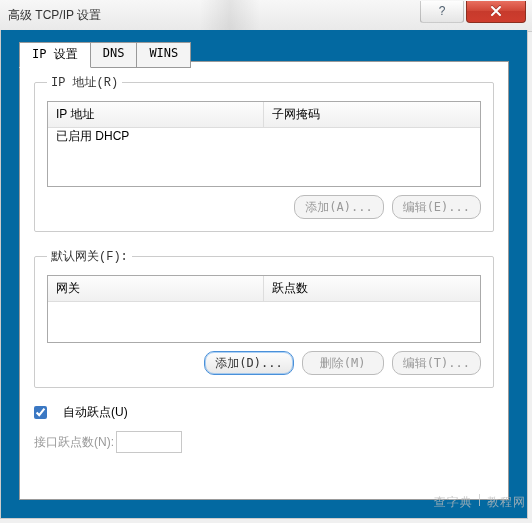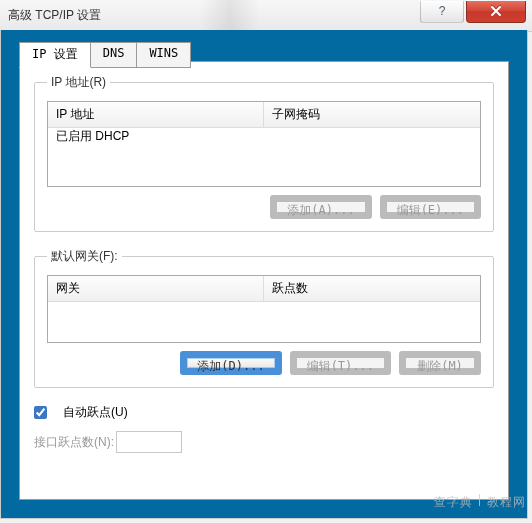--- a/index.html
+++ b/index.html
@@ -29,33 +29,33 @@
     
     .window-body { background: #0369a1; position: absolute; top:30px; left:0; right:4px; bottom:4px; border: 1px solid #ccc; border-top:none;}
     .tabs { position: absolute; top: 12px; left: 18px; display:flex; z-index:2; }
     .tab { padding: 3px 12px 4px; border: 1px solid #999; background: #fff; margin-right:-1px; font-family: SimSun, monospace; }
     .tab.active { border-bottom: 1px solid #fff; position: relative; z-index:3;}
     .tab.inactive { background: #f4f4f4; }
     .tab-panel { position: absolute; top: 31px; left: 18px; right: 18px; bottom: 18px;
       border: 1px solid #999; background:#fff; padding: 12px 14px; }
 
     fieldset { border: 1px solid #ccc; border-radius: 2px; padding: 10px 12px 12px; margin-bottom: 16px; }
-    legend { padding: 0 4px; color: #333; }
+    legend { padding: 0 4px; color: #333; font-family: Liberation Mono, monospace; }
 
     .listview { border: 1px solid #aaa; background: #fff; }
     .lv-header { display:flex; background: linear-gradient(to bottom,#fdfdfd,#f0f0f0); border-bottom:1px solid #ddd;}
     .lv-col { padding: 4px 8px; border-right: 1px solid #ddd; }
     .lv-body { min-height: 58px; }
     .lv-row { display:flex; }
     .lv-cell { padding: 0 8px; }
 
     .button-row { display:flex; justify-content:flex-end; gap: 8px; margin-top: 8px; }
     button.win { min-width: 82px; height: 24px; padding: 0 10px;
       background: linear-gradient(to bottom,#fdfdfd,#e8e8e8);
-      border: 7px solid #0f766e; border-radius: 3px; color: #333; font-family: SimSun, monospace;}
+      border: 1px solid #0f766e; border-radius: 10px; color: #333; font-family: SimSun, monospace;}
     button.win:disabled { color: #999; border-color:#bbb; background:#f4f4f4;}
     button.win.default { border-color: #4a90d9; box-shadow: inset 0 0 0 1px rgba(120,180,240,0.6); }
 
     .checkbox-row { display:flex; align-items:center; gap: 16px; margin-top: 4px; }
     .checkbox-row input[type=checkbox] { width:13px; height:13px; accent-color: #3b78c3;}
     .metric-row { display:flex; align-items:center; gap: 2px; margin-top: 10px; color:#999;}
     .metric-row input[type=text] { width: 66px; height: 22px; border:1px solid #c8c8c8; padding: 2px 4px; background:#fff;}
 
     .watermark { position:absolute; right:6px; bottom:12px; color:#bbb; font-size:13px; letter-spacing:1px; opacity:0.8;}
     .watermark span.sep { margin: 0 2px; border-left:1px solid #ccc; height:12px; display:inline-block;}
@@ -112,22 +112,22 @@
       <legend>默认网关(F):</legend>
       <div class="listview">
         <div class="lv-header">
           <div class="lv-col" style="width:50%">网关</div>
           <div class="lv-col" style="width:50%;border-right:none">跃点数</div>
         </div>
         <div class="lv-body" style="min-height:40px"></div>
       </div>
       <div class="button-row">
         <button class="win default">添加(D)...</button>
+        <button class="win" disabled="">删除(M)</button>
         <button class="win" disabled="">编辑(T)...</button>
-        <button class="win" disabled="">删除(M)</button>
       </div>
     </fieldset>
 
     <div class="checkbox-row">
       <input type="checkbox" checked="" style="">
       <label>自动跃点(U)</label>
     </div>
     <div class="metric-row">
       <label>接口跃点数(N):</label>
       <input type="text" disabled="" value="" style="">

